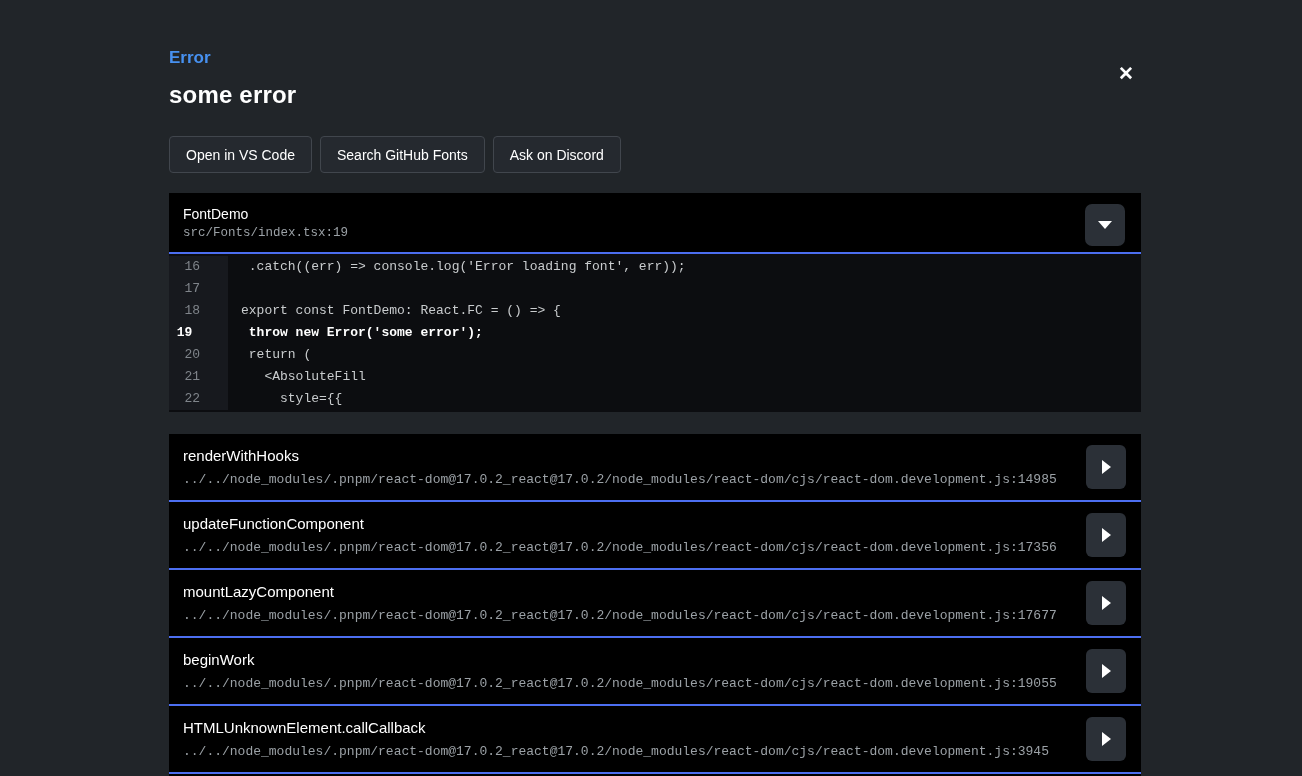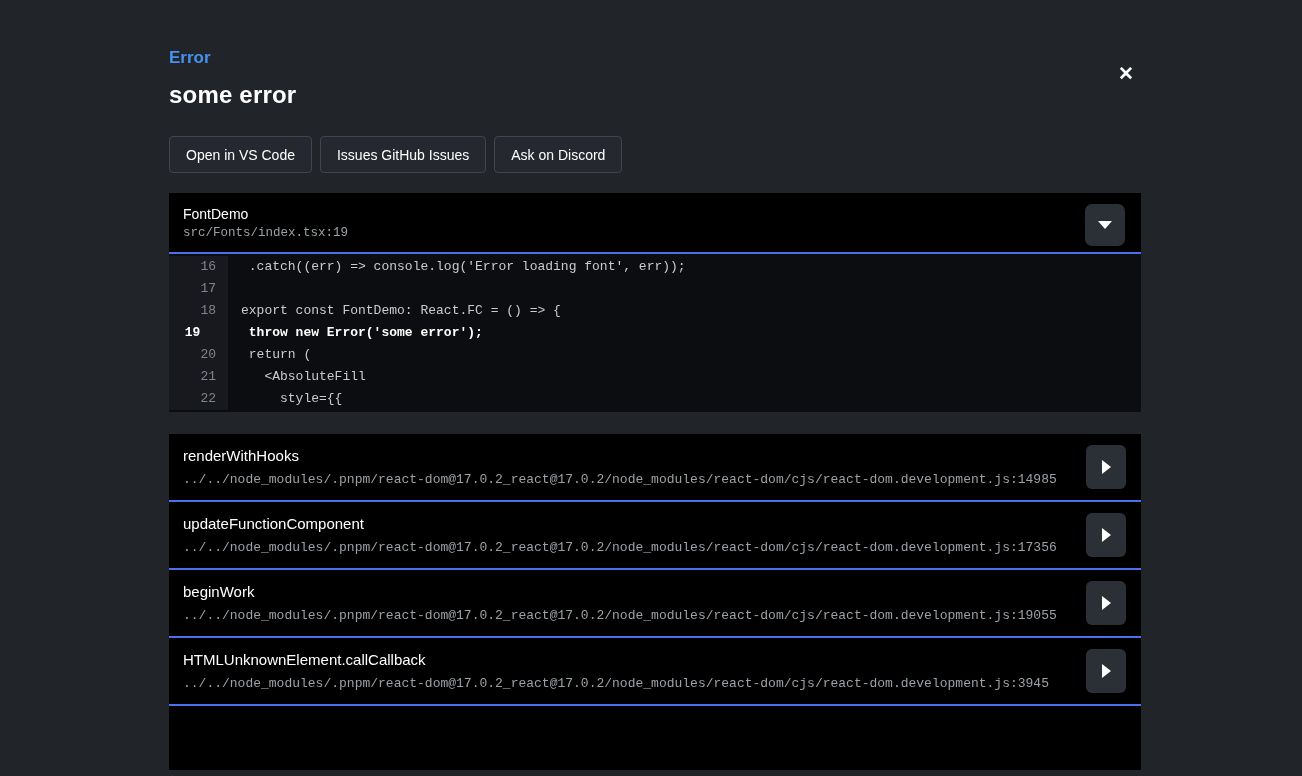--- a/index.html
+++ b/index.html
@@ -71,21 +71,21 @@
     border-bottom: 7px solid transparent;
     border-left: 9px solid #ffffff;
   }
 
   .code-body { background: #0c0d10; padding: 2px 0; }
   .code-row { display: flex; line-height: 22px; }
   .code-row .gutter {
     width: 59px; flex: 0 0 59px;
     background: #17191e;
     text-align: right;
-    padding-right: 12px;
+    padding-right: 28px;
     font-family: "Liberation Mono", monospace;
     font-size: 13px;
     color: #7f848a;
   }
   .code-row .code-text {
     padding-left: 13px;
     font-family: "Liberation Mono", monospace;
     font-size: 13px;
     color: #c9ccce;
     white-space: pre;
@@ -123,21 +123,21 @@
 
 <button class="close-btn">✕</button>
 
 <div class="content">
 
   <div class="kicker">Error</div>
   <h1 class="page-title">some error</h1>
 
   <div class="actions">
     <button class="action-btn">Open in VS Code</button>
-    <button class="action-btn">Issues GitHub Issues</button>
+    <button class="action-btn">Search GitHub Fonts</button>
     <button class="action-btn">Ask on Discord</button>
   </div>
 
   <div class="code-panel">
     <div class="code-header">
       <div class="file-title">FontDemo</div>
       <div class="file-location">src/Fonts/index.tsx:19</div>
       <button class="icon-btn">
         <span class="caret-down"></span>
       </button>
@@ -185,20 +185,27 @@
     </div>
 
     <div class="stack-frame">
       <div class="frame-title">updateFunctionComponent</div>
       <div class="frame-path">../../node_modules/.pnpm/react-dom@17.0.2_react@17.0.2/node_modules/react-dom/cjs/react-dom.development.js:17356</div>
       <button class="icon-btn">
         <span class="caret-right"></span>
       </button>
     </div>
 
+    <div class="stack-frame">
+      <div class="frame-title">mountLazyComponent</div>
+      <div class="frame-path">../../node_modules/.pnpm/react-dom@17.0.2_react@17.0.2/node_modules/react-dom/cjs/react-dom.development.js:17677</div>
+      <button class="icon-btn">
+        <span class="caret-right"></span>
+      </button>
+    </div>
 
     <div class="stack-frame">
       <div class="frame-title">beginWork</div>
       <div class="frame-path">../../node_modules/.pnpm/react-dom@17.0.2_react@17.0.2/node_modules/react-dom/cjs/react-dom.development.js:19055</div>
       <button class="icon-btn">
         <span class="caret-right"></span>
       </button>
     </div>
 
     <div class="stack-frame">

